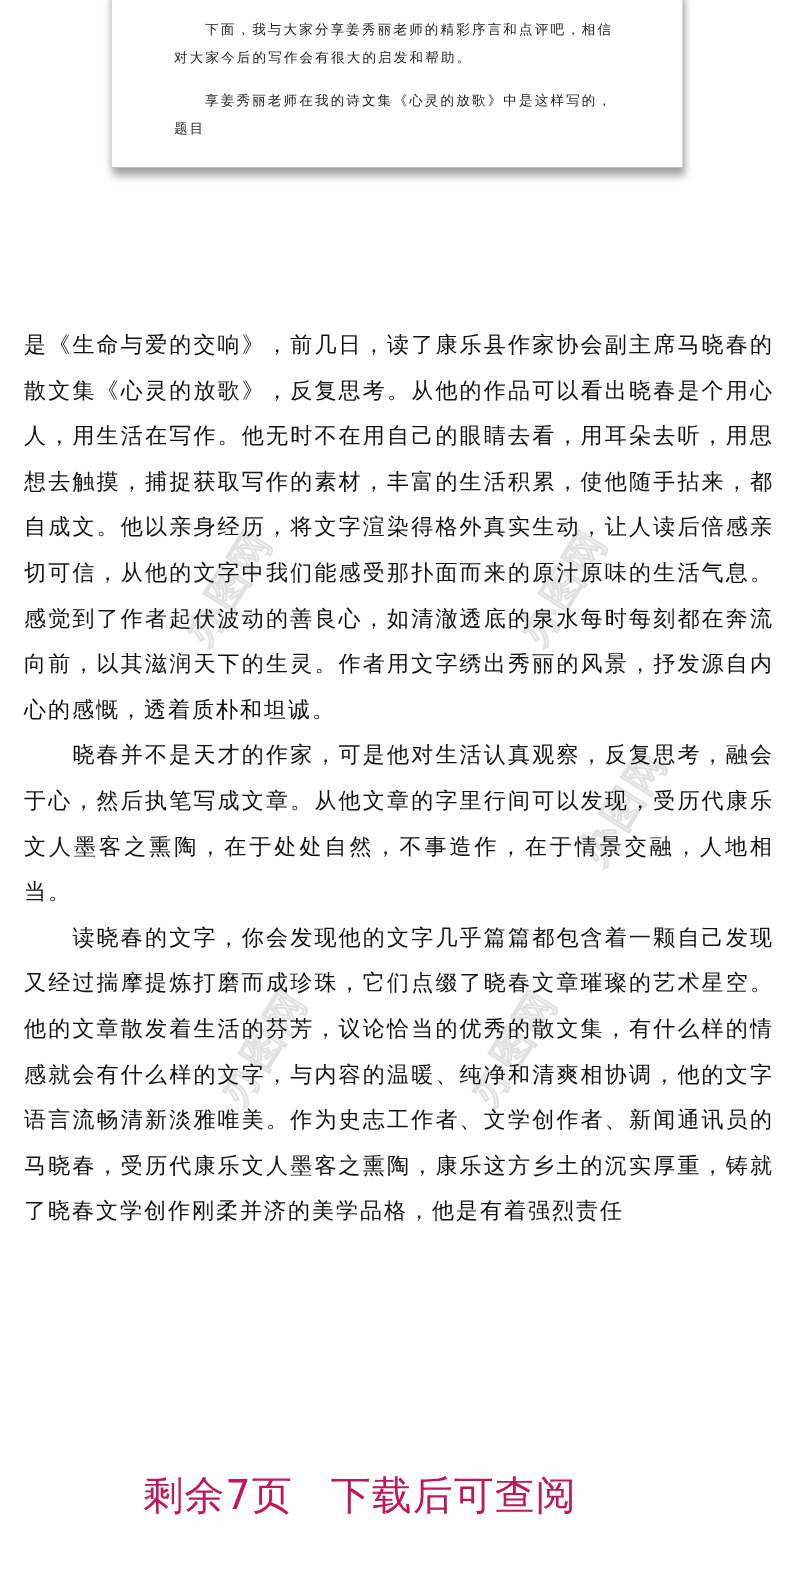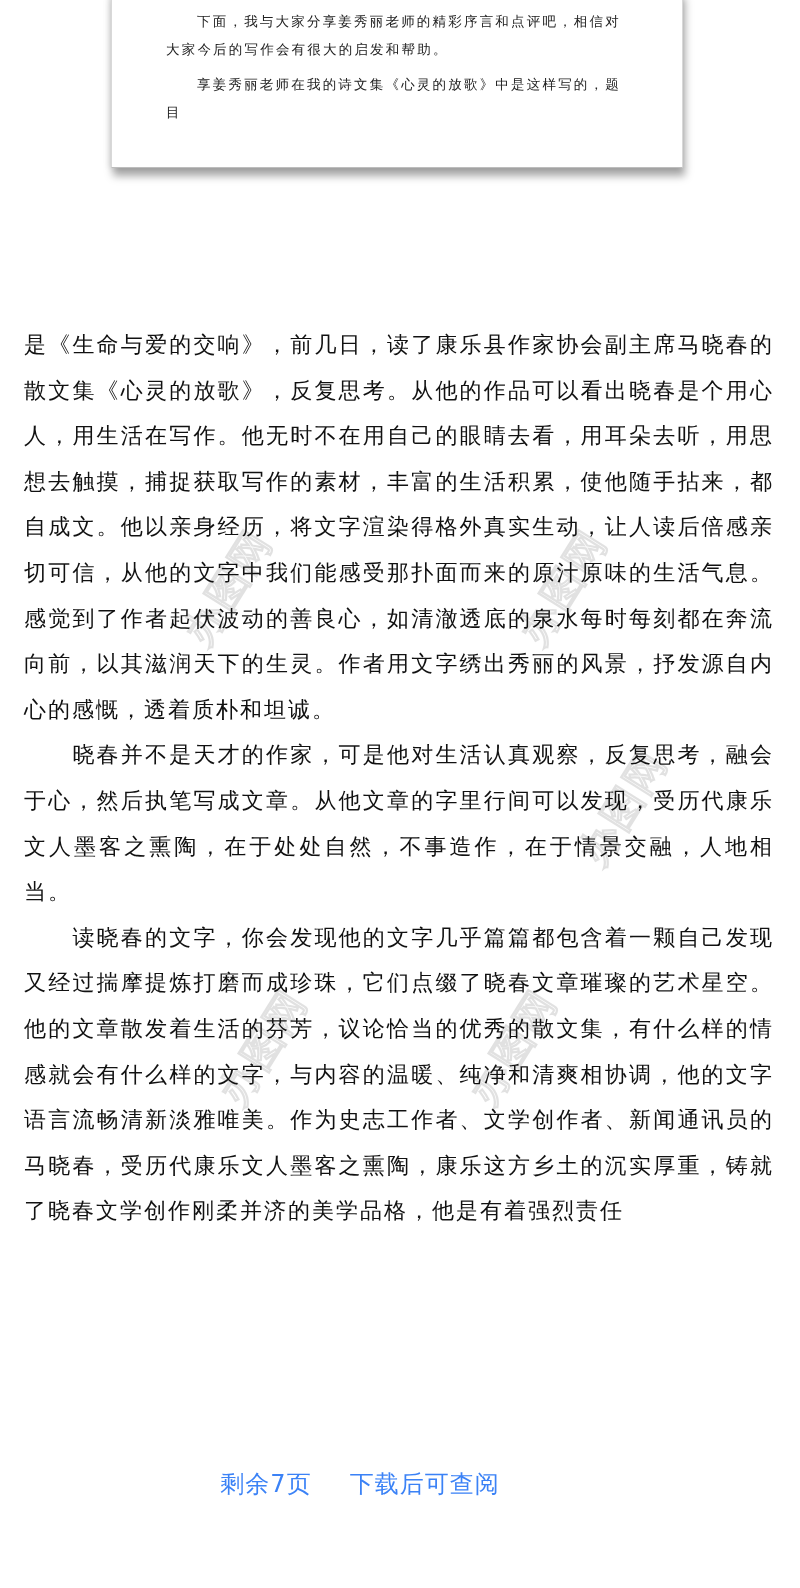--- a/index.html
+++ b/index.html
@@ -34,21 +34,21 @@
       position: absolute;
       left: 46px;
       top: 10px;
       width: 480px;
       font-size: 13.5px;
       line-height: 27.5px;
       letter-spacing: 2.2px;
       color: #222222;
     }
     .preview-text p {
-      margin: 8px;
+      margin: 16px;
     }
     .preview-text p.indent {
       text-indent: 2.3em;
     }
 
     
     .doc-body {
       position: absolute;
       left: 24px;
       top: 322px;
@@ -82,22 +82,22 @@
     }
 
     
     .remaining-banner {
       position: absolute;
       left: 0;
       top: 1468px;
       width: 720px;
       text-align: center;
       font-family: "DejaVu Sans", "Liberation Sans", sans-serif;
-      font-size: 24px;
-      color: #3b82f6;
+      font-size: 40px;
+      color: #be185d;
       letter-spacing: 1px;
     }
     .remaining-banner .gap {
       display: inline-block;
       width: 38px;
     }
   </style>
 </head>
 <body>
 

